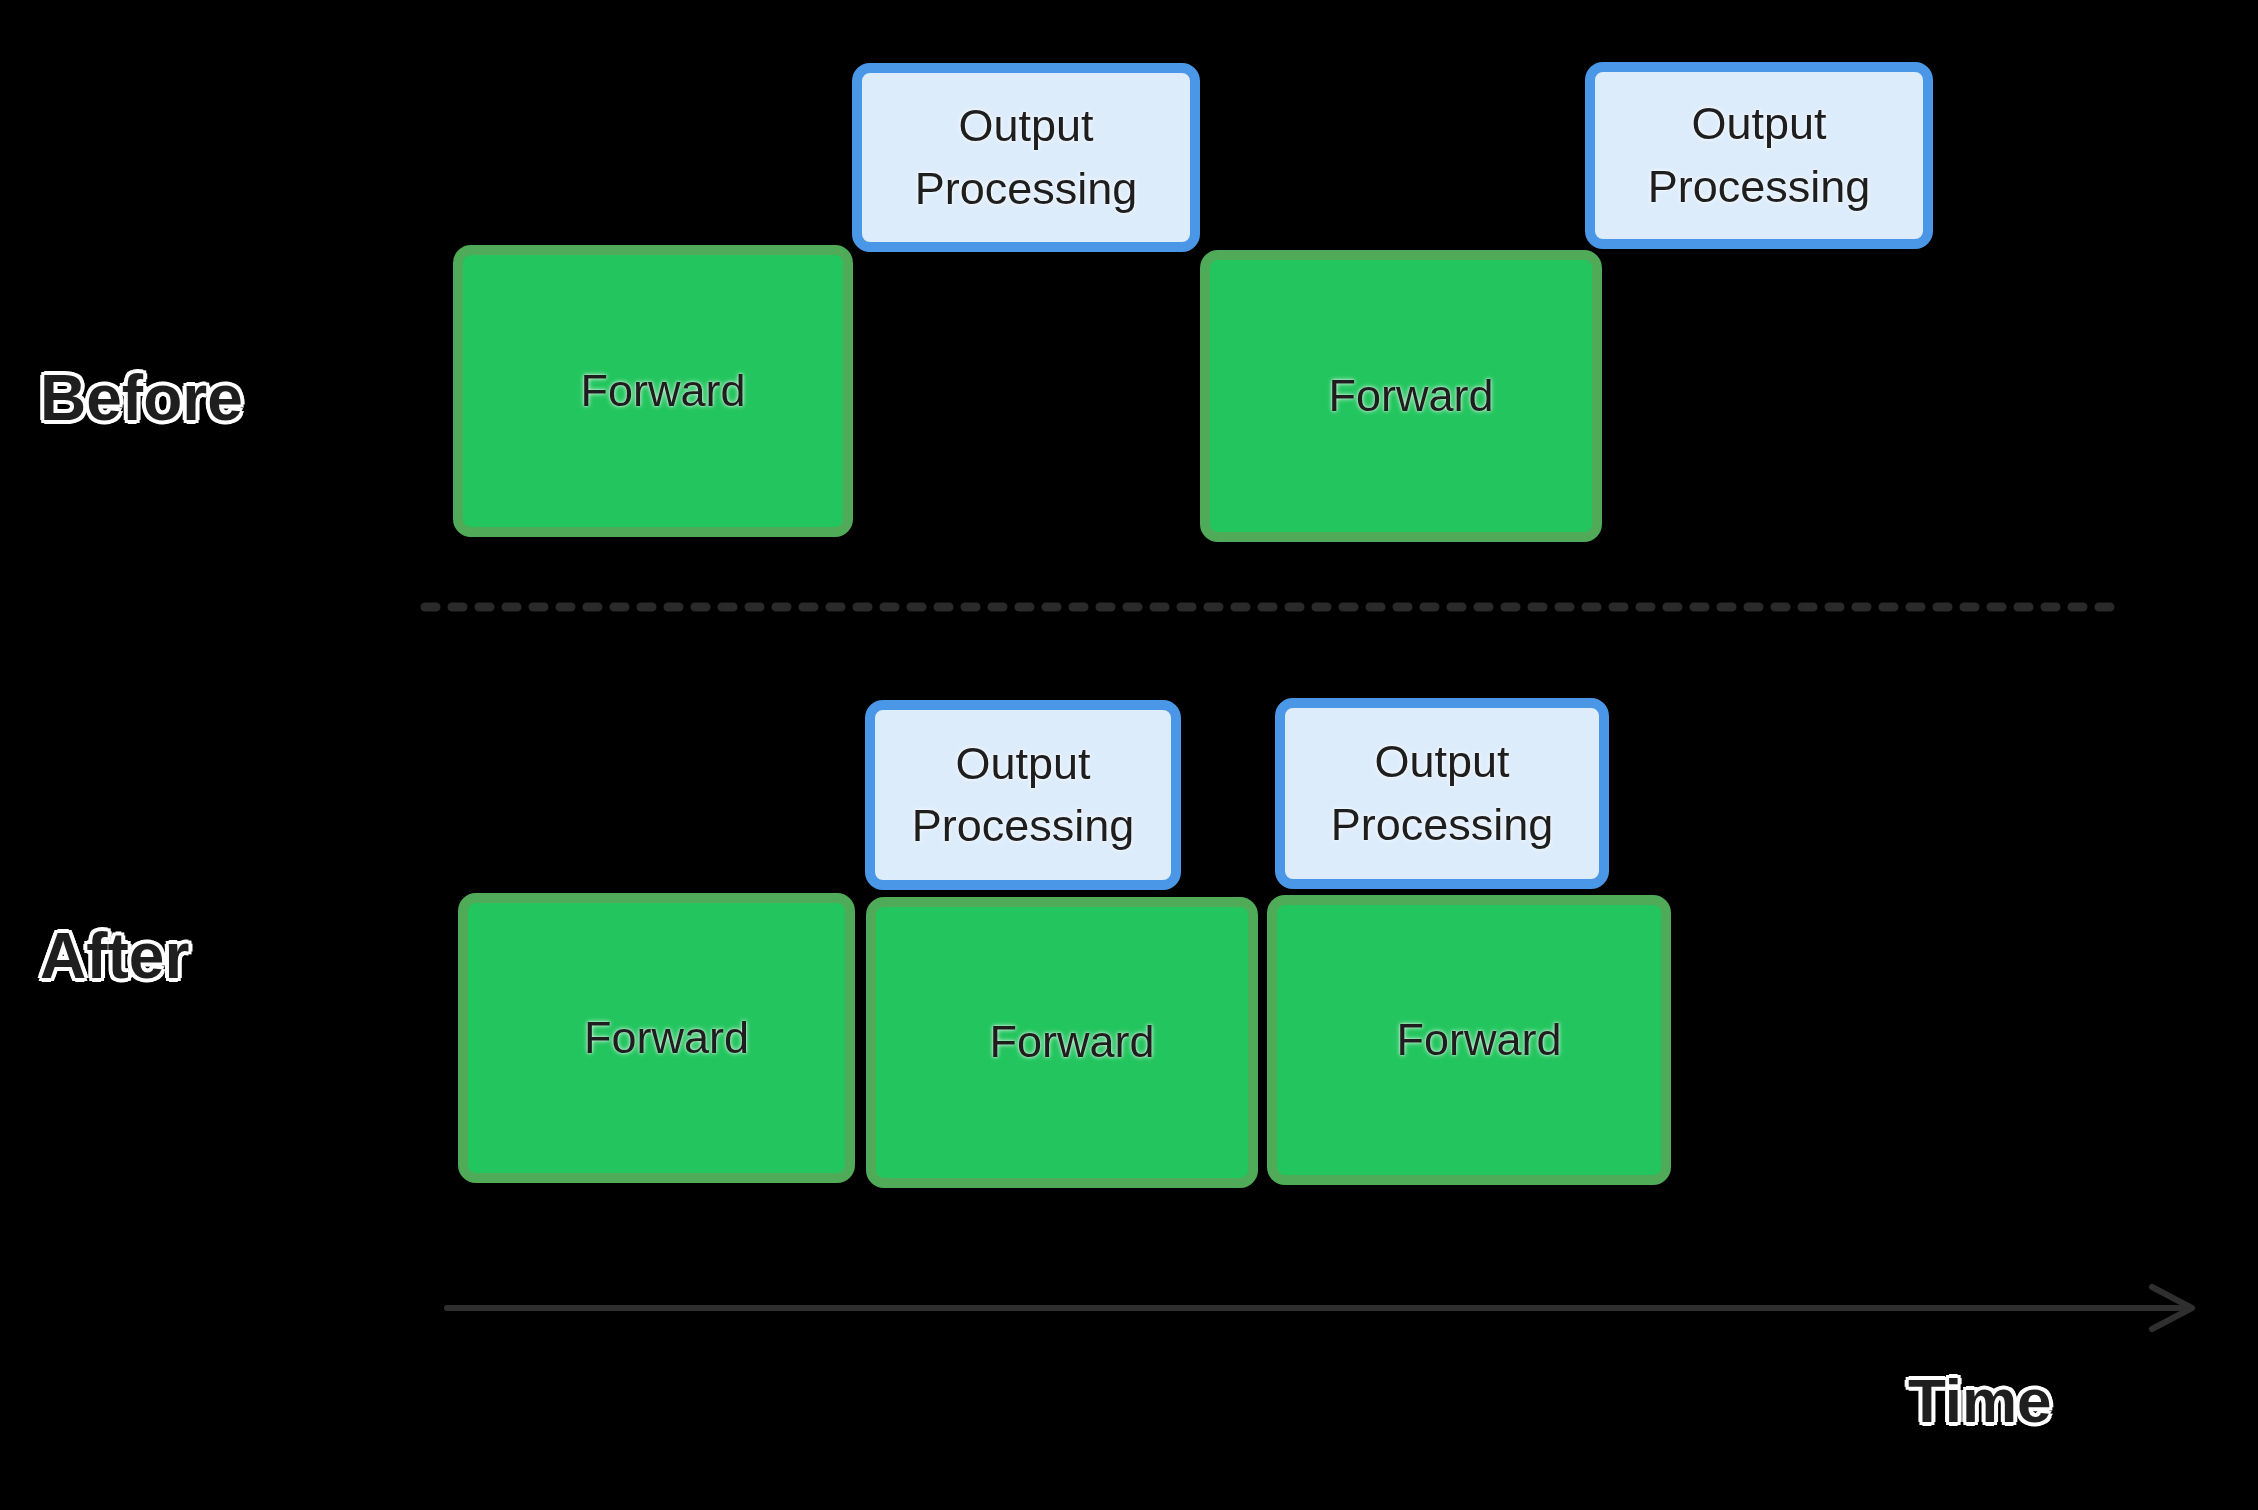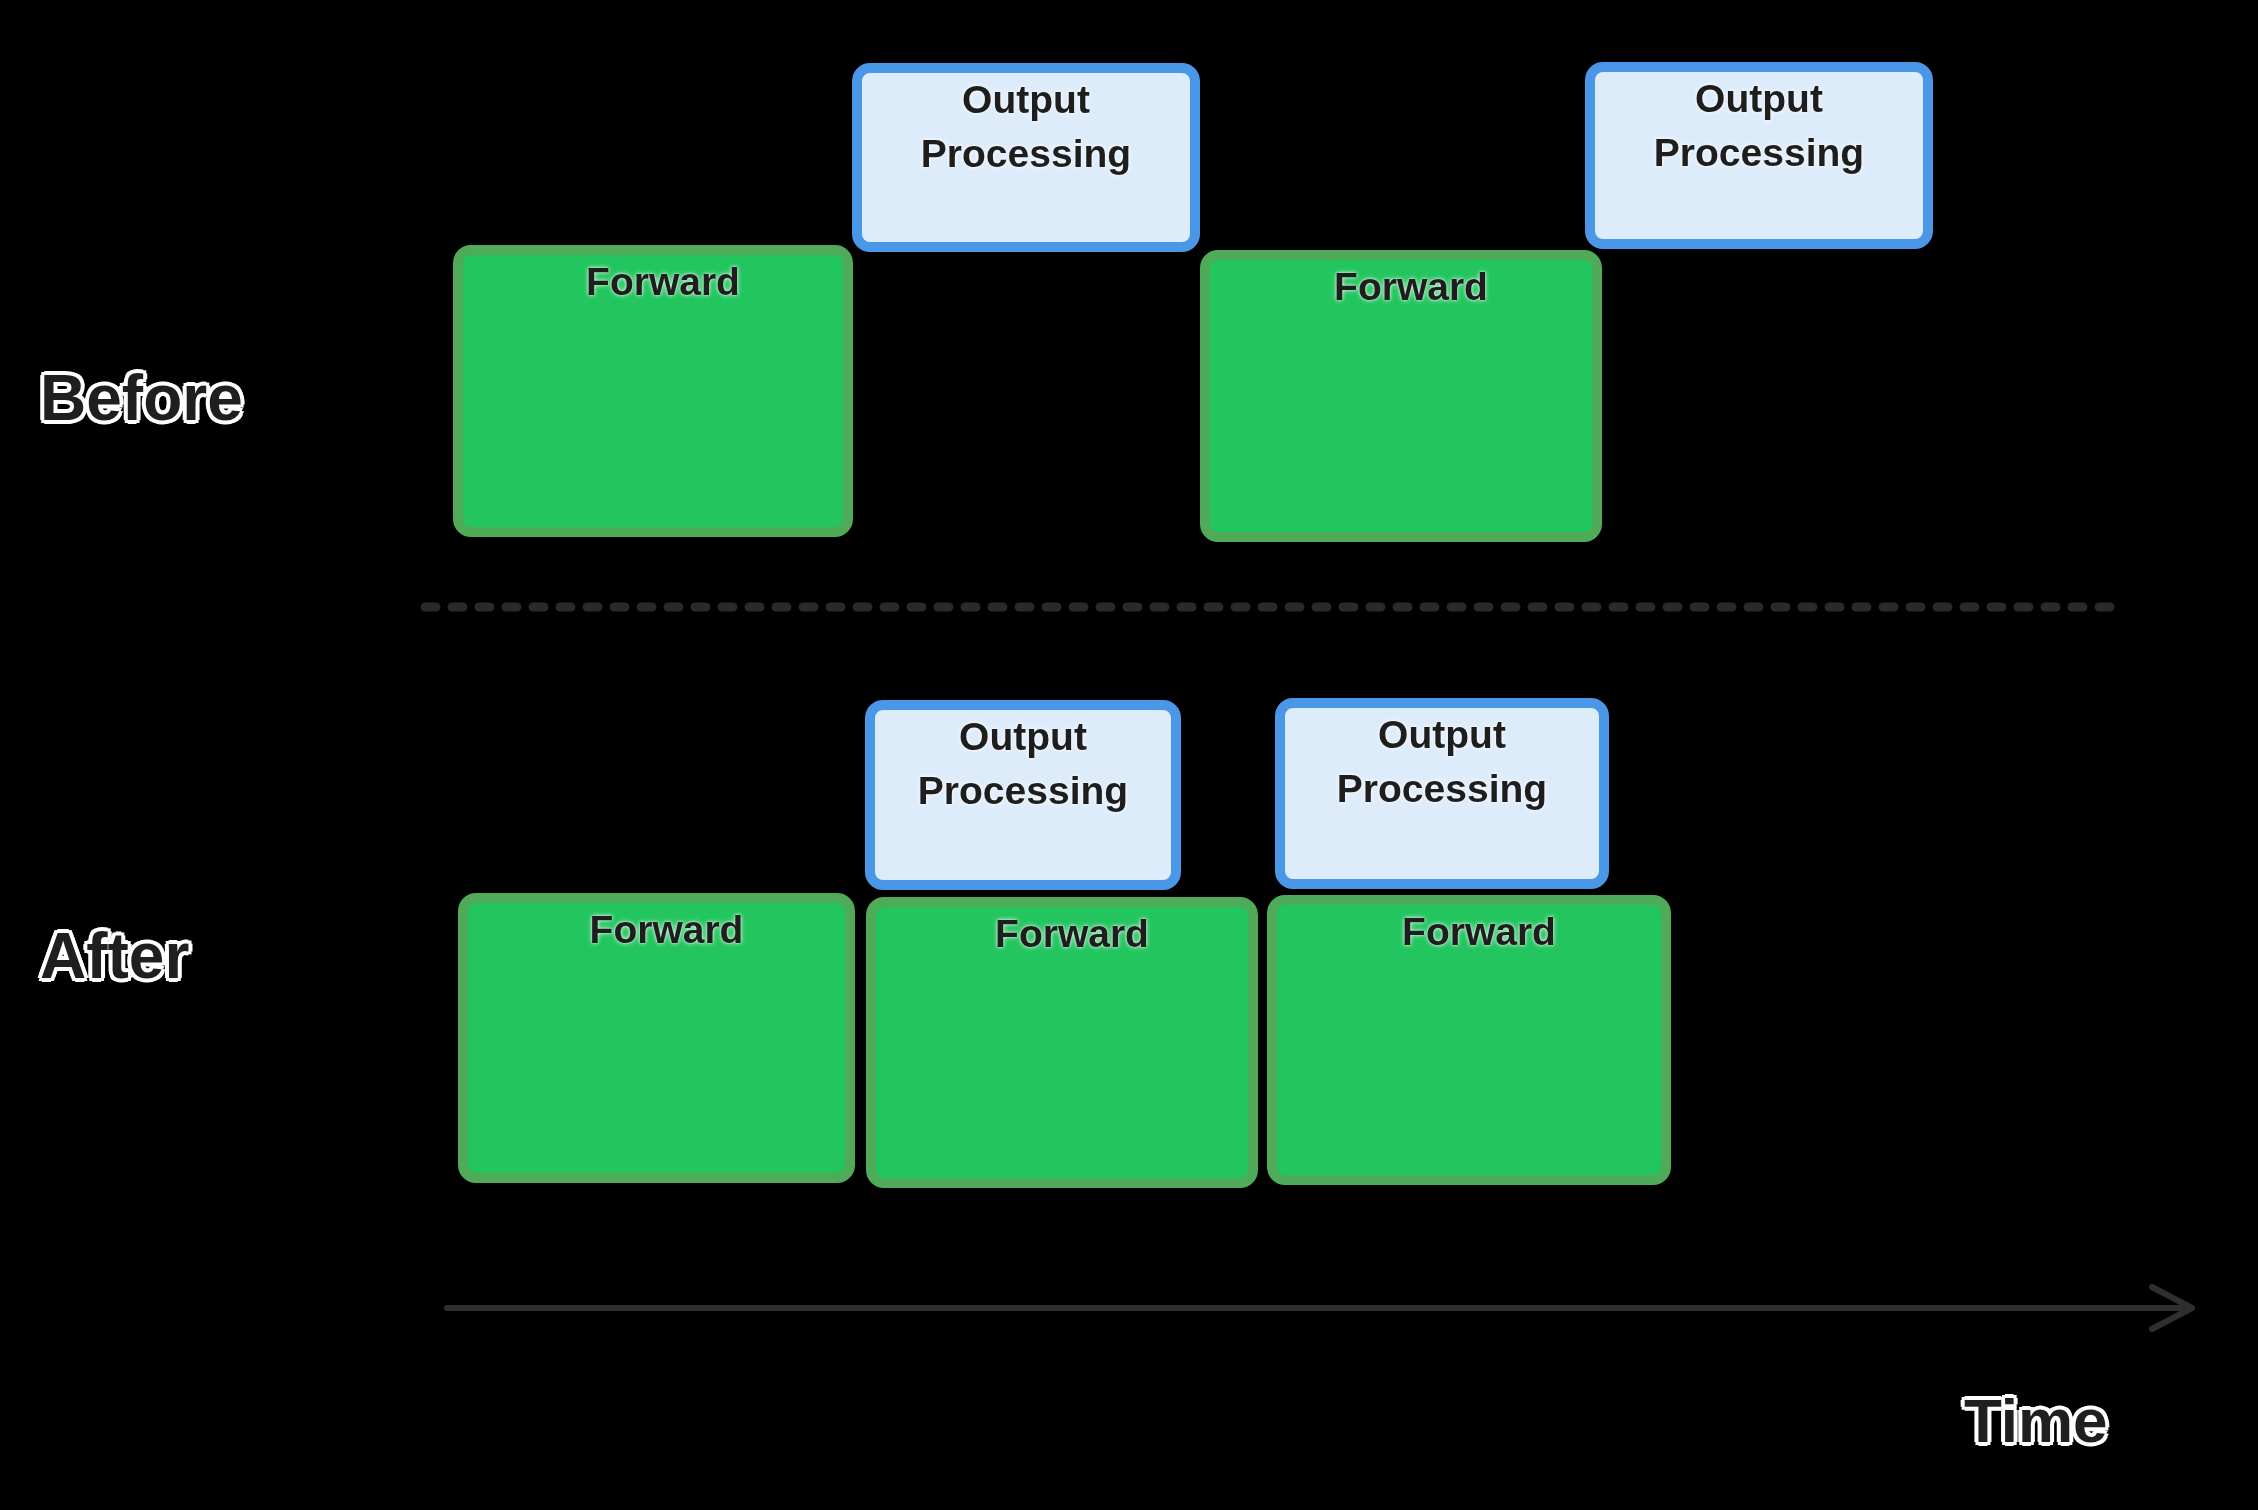--- a/index.html
+++ b/index.html
@@ -11,26 +11,27 @@
     position: relative;
     width: 2258px;
     height: 1510px;
     background: #000000;
     overflow: hidden;
     font-family: "Liberation Sans", "DejaVu Sans", sans-serif;
   }
   .box {
     position: absolute;
     display: flex;
+    align-items: center;
     justify-content: center;
     text-align: center;
     box-sizing: border-box;
     border-radius: 18px;
-    font-weight: 700;
-    font-size: 39px;
+    font-weight: 400;
+    font-size: 45px;
     line-height: 1.38;
     color: #1e1e1e;
     padding: 0 12px;
   }
   .box .box-label {
     text-shadow: 0 0 5px rgba(255,255,255,0.85), 0 0 2px rgba(255,255,255,0.7);
   }
   .box.green {
     background: #22c55e;
     border: 10px solid #4fab58;
@@ -44,21 +45,21 @@
     position: absolute;
     color: #1f1f1f;
     font-weight: 700;
     text-align: left;
     text-shadow:
       -4px 0 0 #ffffff, 4px 0 0 #ffffff, 0 -4px 0 #ffffff, 0 4px 0 #ffffff,
       -3px -3px 0 #ffffff, 3px -3px 0 #ffffff, -3px 3px 0 #ffffff, 3px 3px 0 #ffffff;
   }
   .label-before { left: 40px;  top: 358px;  width: 270px; font-size: 64px; line-height: 80px; }
   .label-after  { left: 40px;  top: 908px;  width: 252px; font-size: 64px; line-height: 80px; margin-top: 8px; }
-  .label-time   { left: 1964px; top: 1362px; width: 240px; font-size: 62px; line-height: 78px; margin-top: 20px; }
+  .label-time   { left: 1908px; top: 1362px; width: 240px; font-size: 62px; line-height: 78px; }
   svg.layer {
     position: absolute;
     left: 0;
     top: 0;
     width: 2258px;
     height: 1510px;
     pointer-events: none;
   }
 </style>
 </head>

